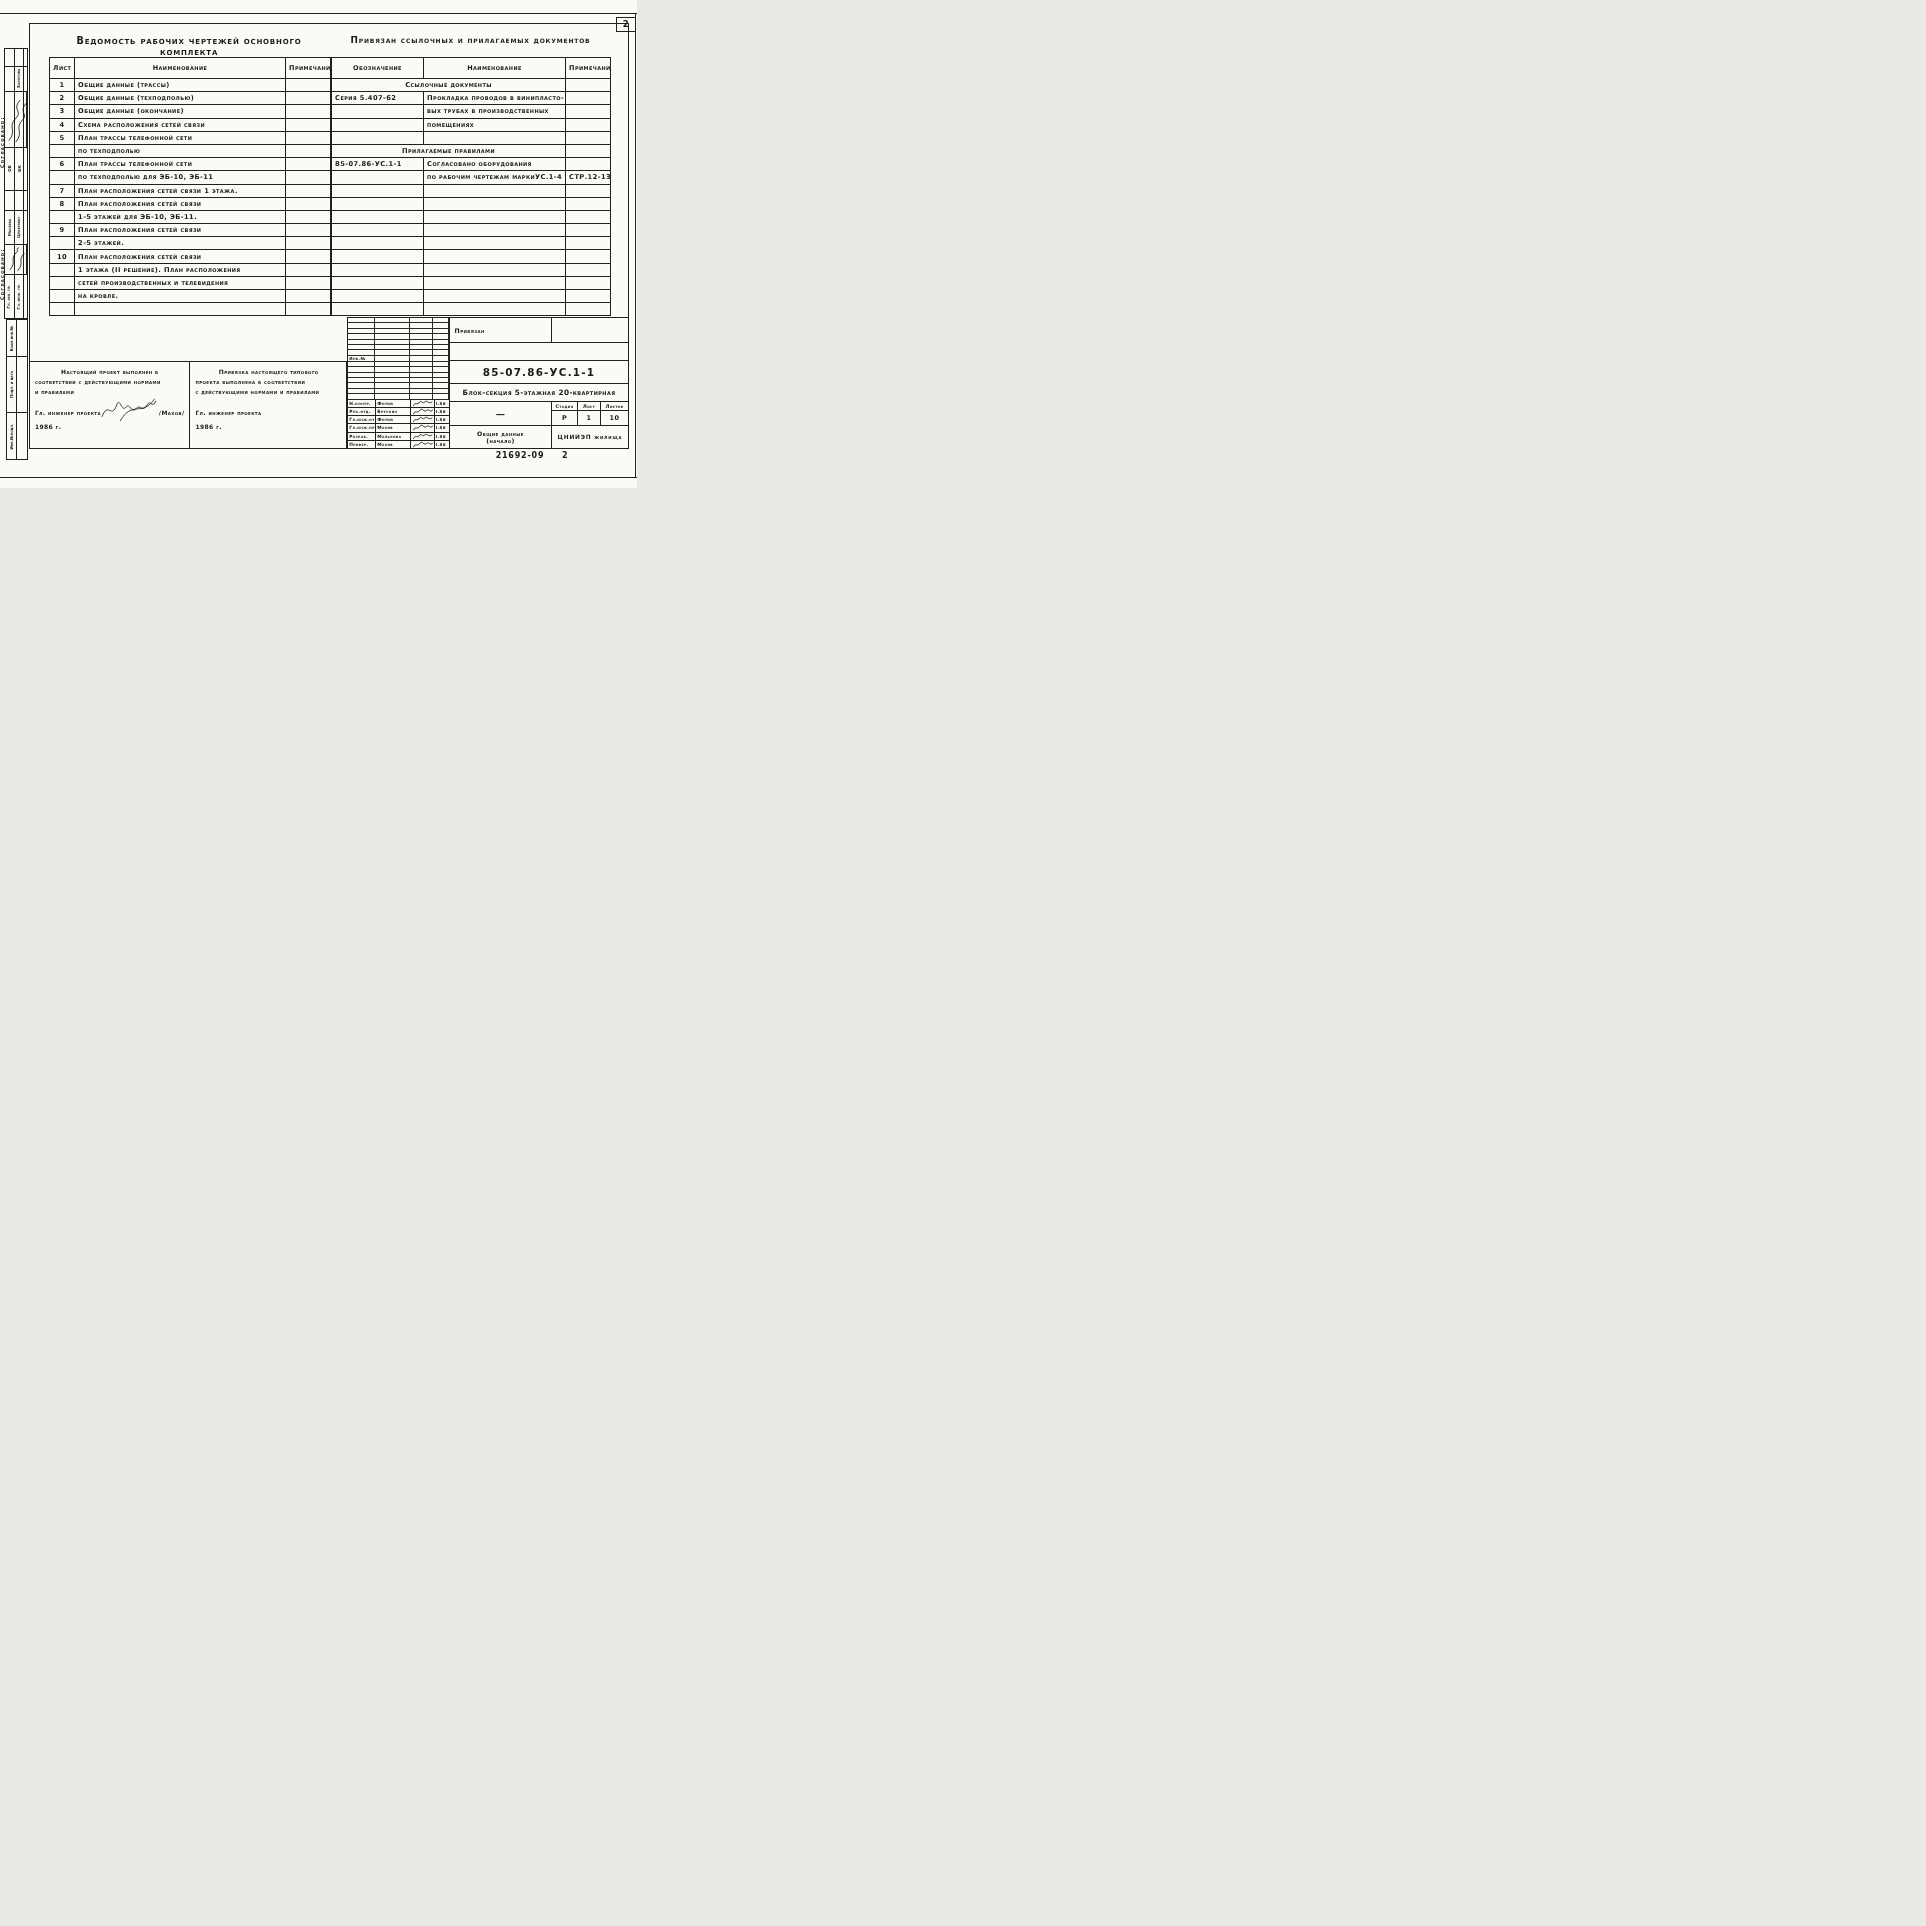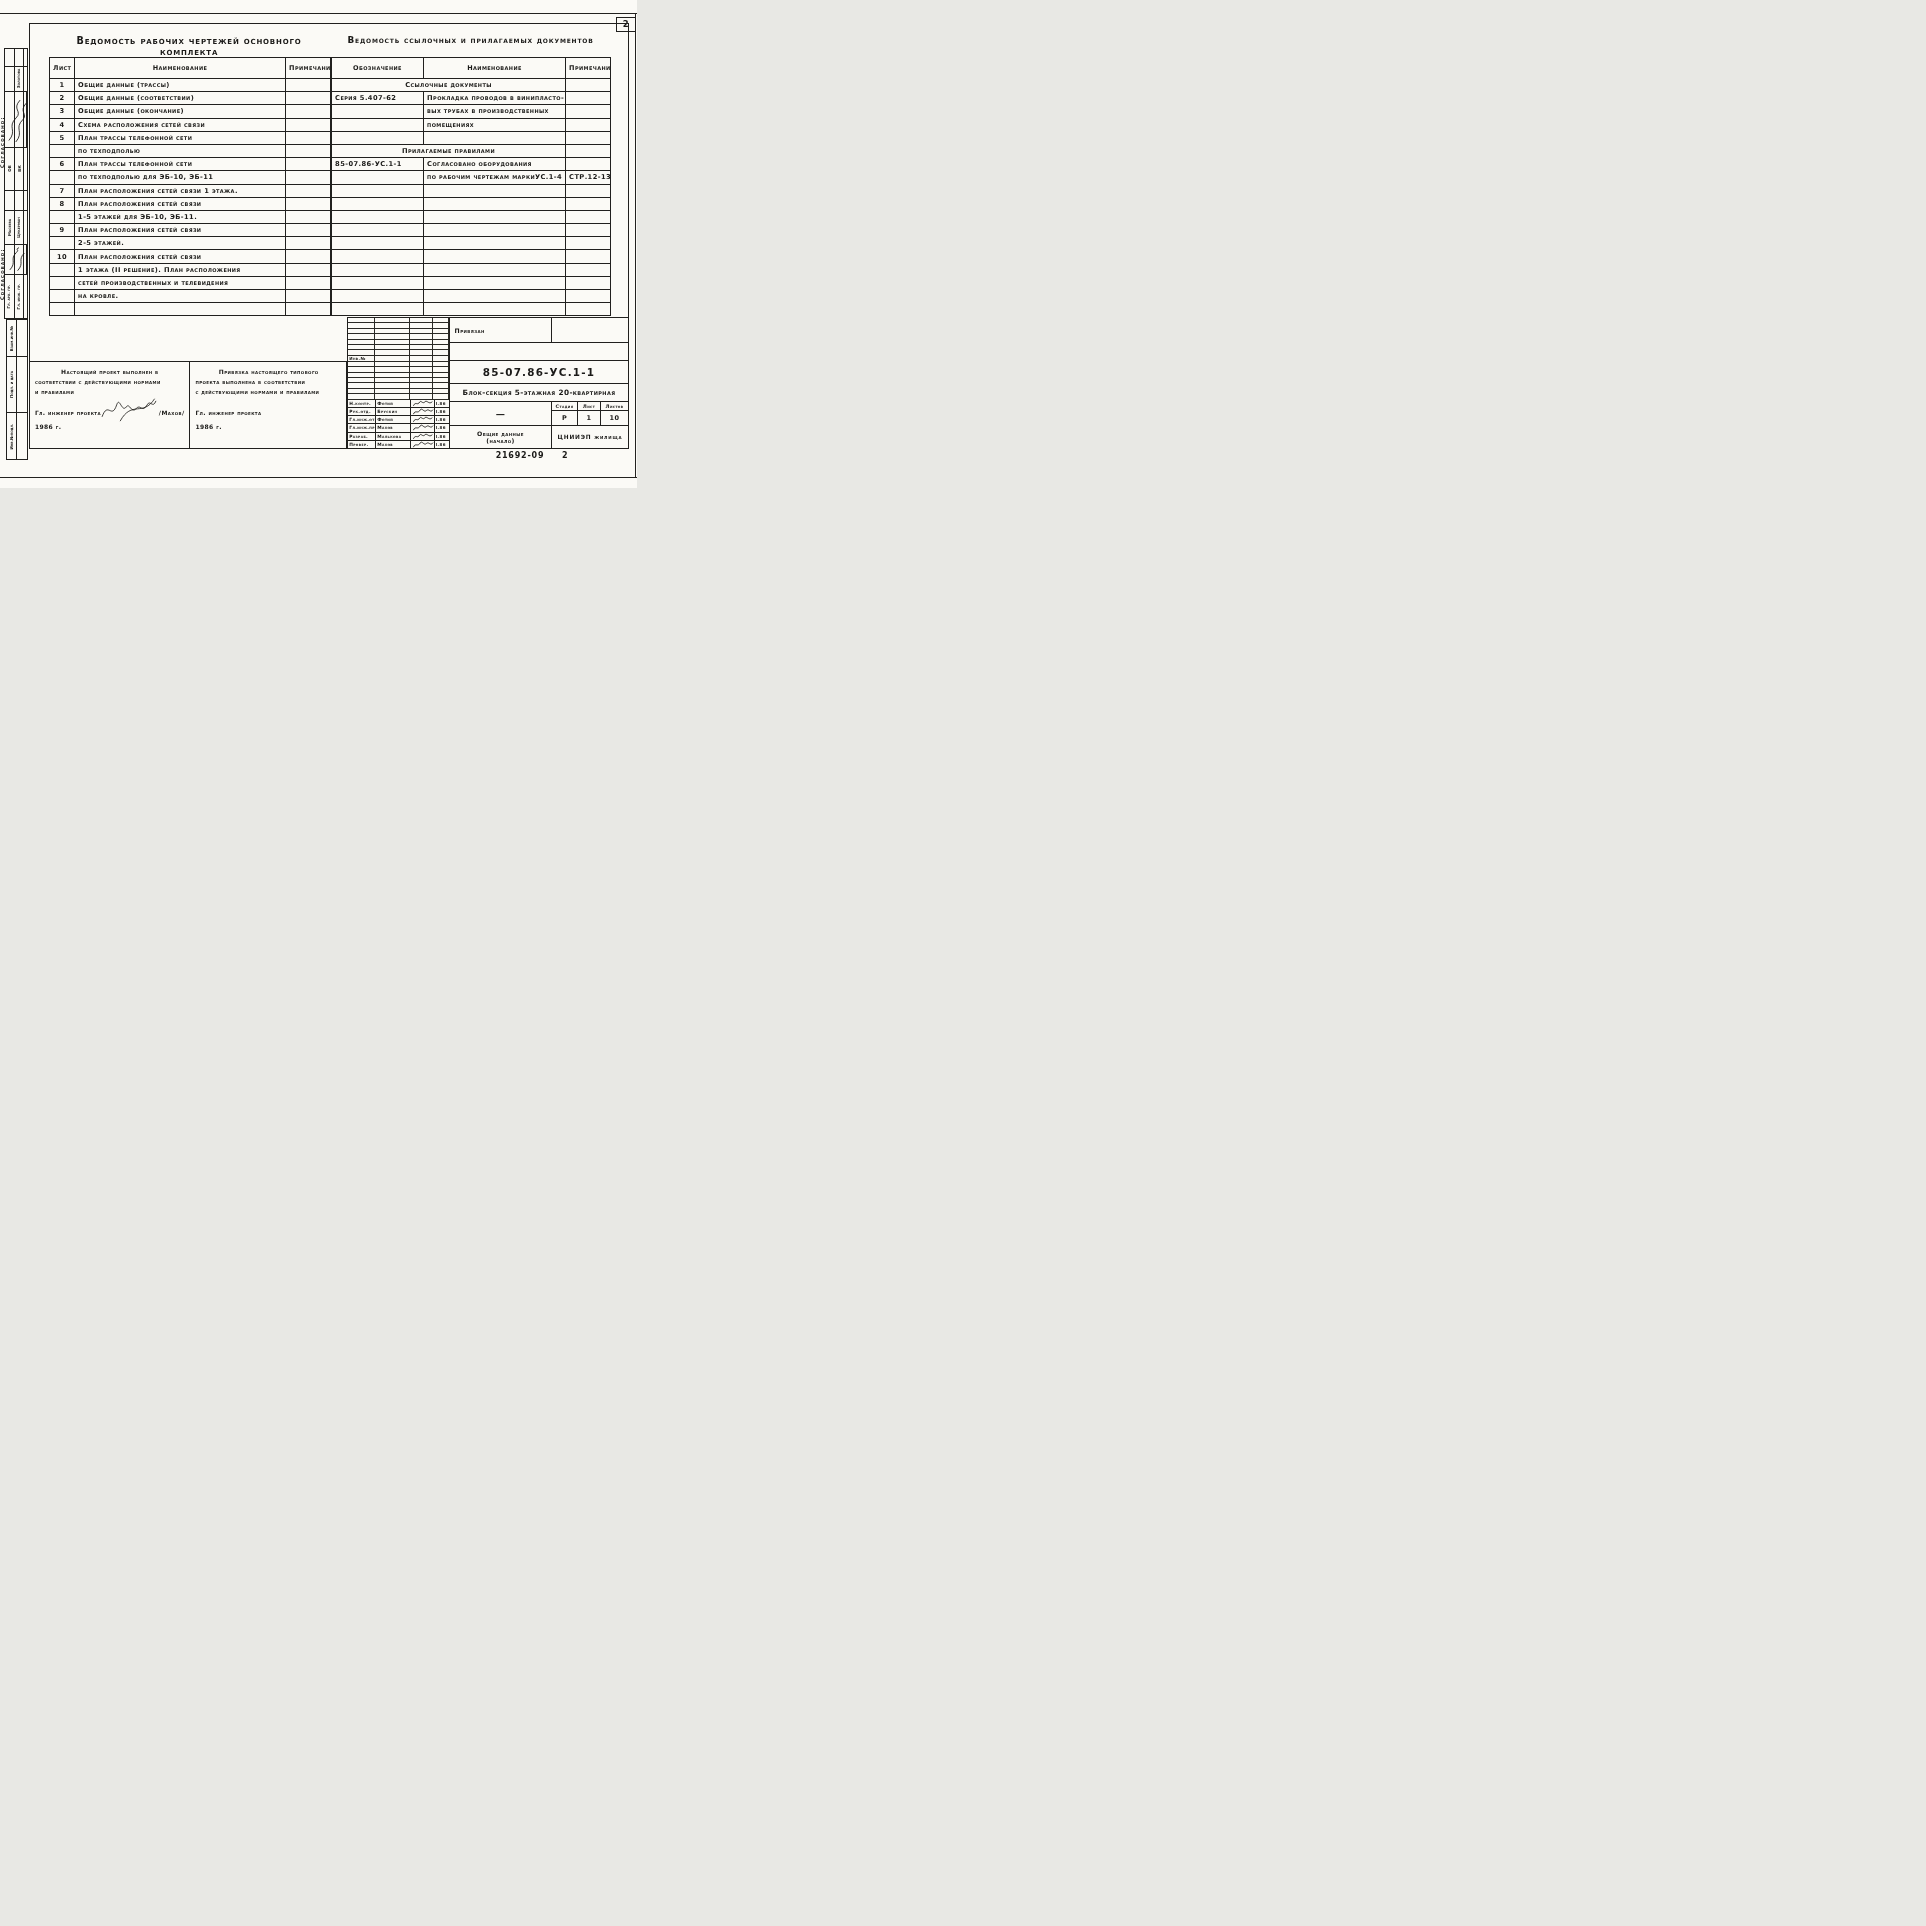--- a/index.html
+++ b/index.html
@@ -93,21 +93,21 @@
   <div class="line-v" style="left:635px;top:13px;height:464px;width:0.6px;"></div>
   <div class="line-h" style="left:0;top:477px;width:637px;"></div>
 
   <div class="abs pagebox hand">
     <span>2</span>
   </div>
 
   <div class="frame" style="left:28.5px;top:23px;width:600px;height:426px;"></div>
 
   <div class="abs tbl-title" style="left:49px;width:280px;">Ведомость рабочих чертежей основного комплекта</div>
-  <div class="abs tbl-title" style="left:331px;width:279px;font-size:8.9px;">Ведомость ссылочных и прилагаемых документов</div>
+  <div class="abs tbl-title" style="left:331px;width:279px;font-size:8.9px;">Привязан ссылочных и прилагаемых документов</div>
 
   <table class="doc hand" style="left:49px;top:57px;width:280px;">
     <colgroup>
         <col style="width:25px">
         <col style="width:211px">
         <col style="width:45px">
       </colgroup>
     <thead>
       <tr>
         <th>Лист</th>
@@ -116,21 +116,21 @@
       </tr>
     </thead>
     <tbody id="left-rows">
         <tr>
           <td class="c-num">1</td>
           <td>Общие данные (трассы)</td>
           <td></td>
         </tr>
         <tr>
           <td class="c-num">2</td>
-          <td>Общие данные (соответствии)</td>
+          <td>Общие данные (техподполью)</td>
           <td></td>
         </tr>
         <tr>
           <td class="c-num">3</td>
           <td>Общие данные (окончание)</td>
           <td></td>
         </tr>
         <tr>
           <td class="c-num">4</td>
           <td>Схема расположения сетей связи</td>

